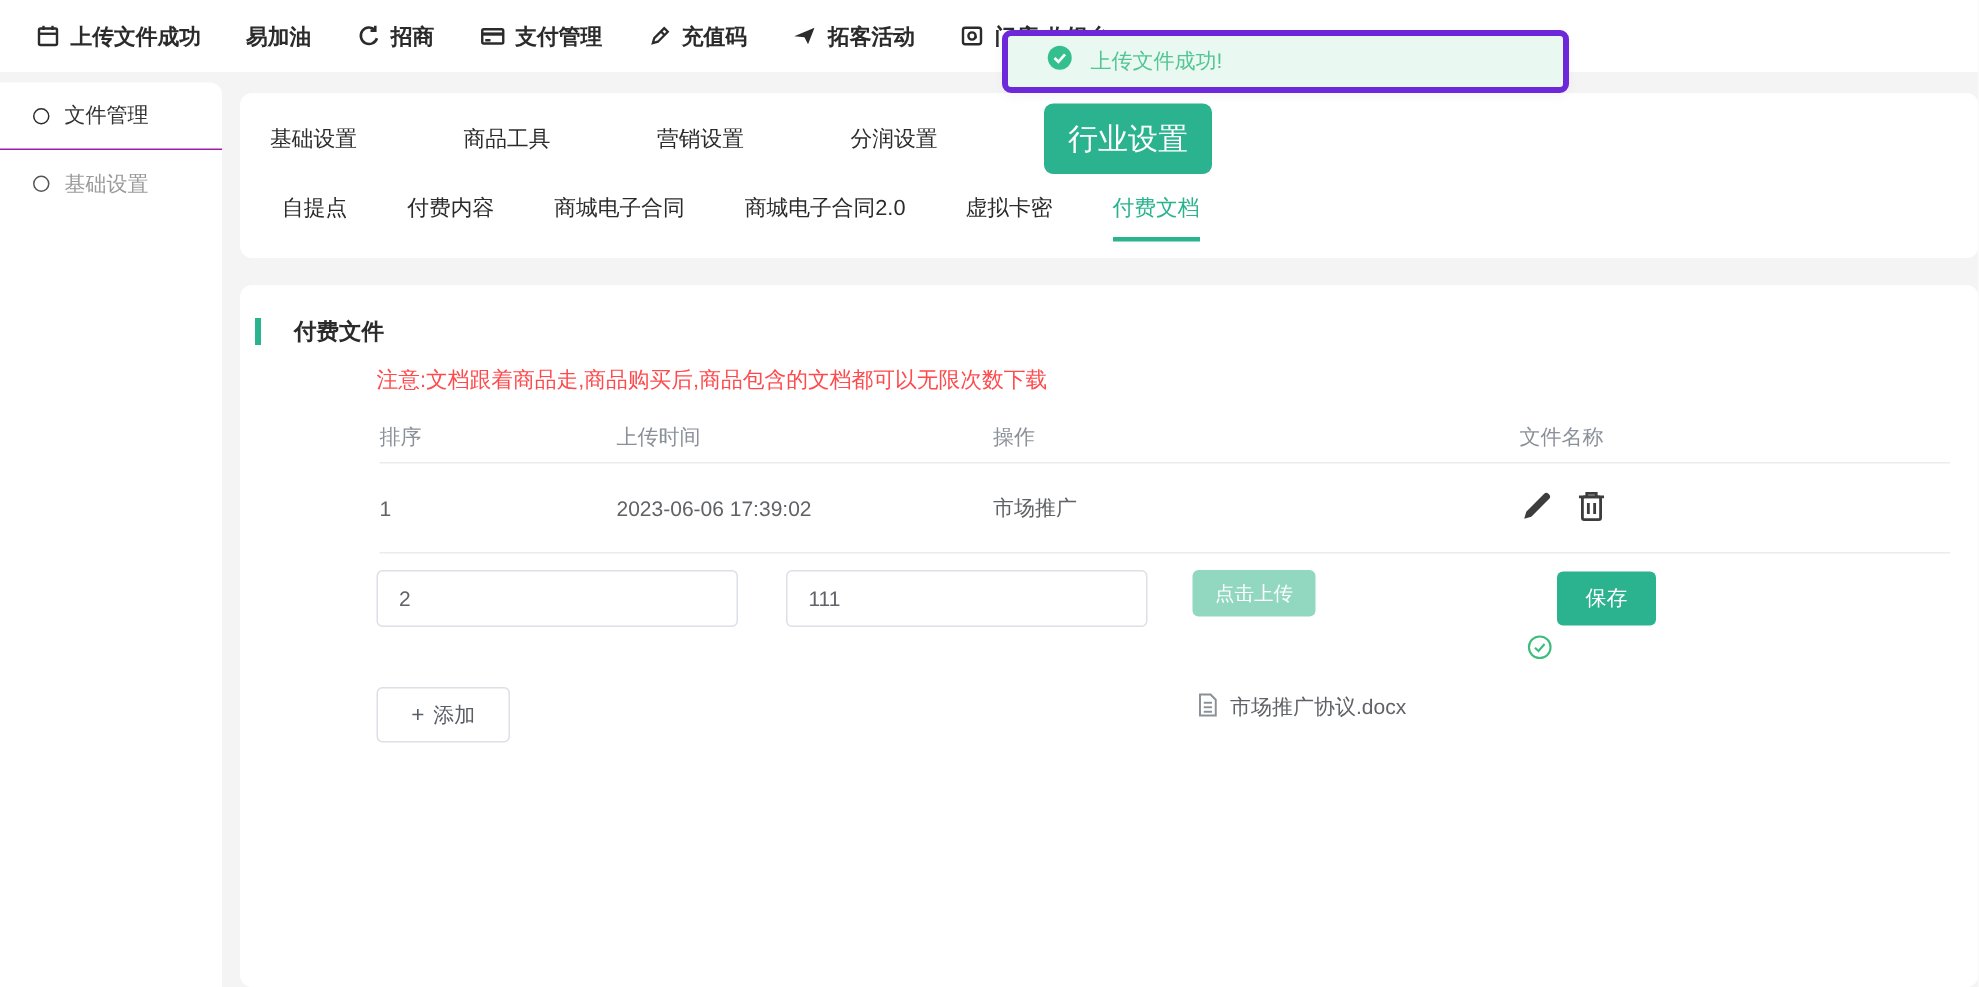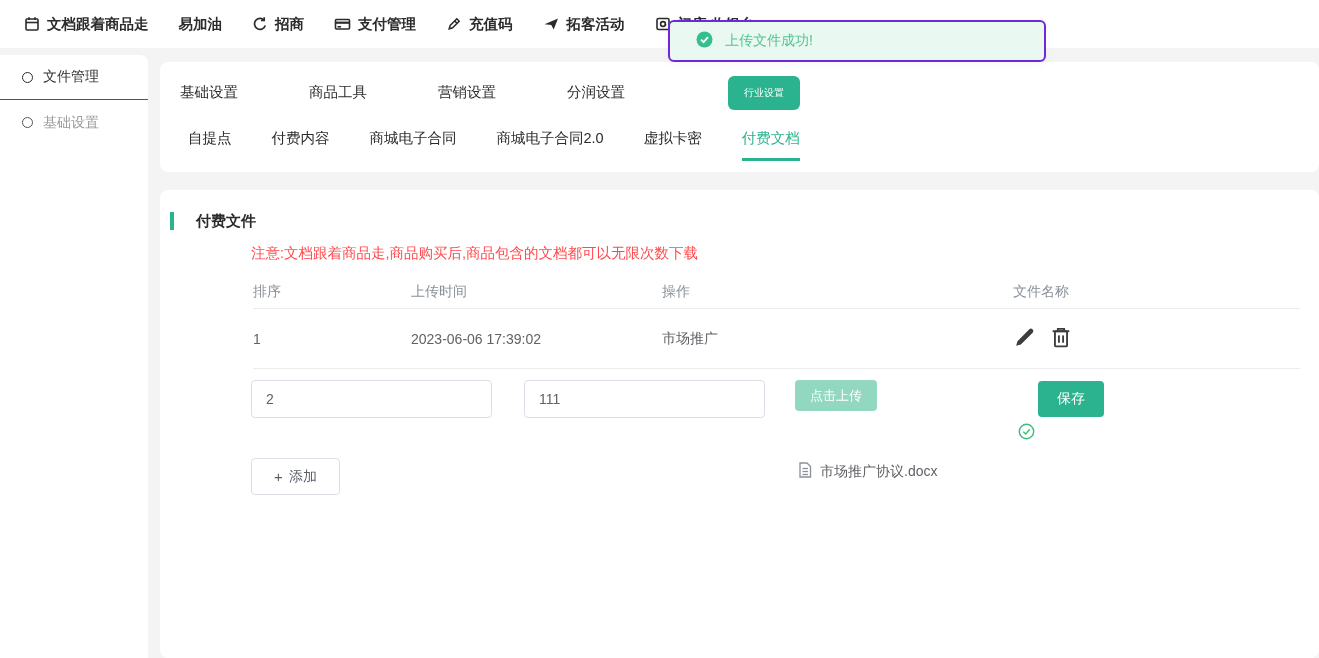--- a/index.html
+++ b/index.html
@@ -17,21 +17,21 @@
     background: #ffffff; display: flex; align-items: center;
     padding-left: 24px; gap: 30px; z-index: 5;
   }
   .nav-item { display: flex; align-items: center; gap: 7px; cursor: pointer;
     font-size: 14.5px; font-weight: 700; color: #2b2b2b; white-space: nowrap; }
   .nav-item svg { display: block; }
 
   
   .toast {
     position: absolute; left: 668px; top: 20px; width: 378px; height: 42px;
-    background: #e9f9f1; border: 2px solid #6d28d9; border-radius: 6px;
+    background: #e9f9f1; border: 4px solid #6d28d9; border-radius: 6px;
     display: flex; align-items: center; padding-left: 26px; gap: 12px;
     z-index: 20; box-shadow: 0 2px 8px rgba(0,0,0,0.04);
   }
   .toast-text { color: #53c493; font-size: 14px; }
 
   
   .sidebar {
     position: absolute; left: 0; top: 55px; width: 148px; height: 603px;
     background: #ffffff; border-radius: 0 8px 0 0; z-index: 2;
   }
@@ -45,21 +45,21 @@
   
   .tabs-card {
     position: absolute; left: 160px; top: 62px; width: 1159px; height: 110px;
     background: #ffffff; border-radius: 8px;
   }
   .main-tabs { display: flex; align-items: center; gap: 71px;
     padding: 12px 0 0 20px; height: 49px; }
   .main-tab { font-size: 14.5px; color: #2b2b2b; cursor: pointer; white-space: nowrap; }
   .main-tab.active {
     background: #2ab38e; color: #ffffff; padding: 10px 16px;
-    border-radius: 6px; font-size: 10px; margin-left: 32px;
+    border-radius: 6px; font-size: 20px;
   }
   .sub-tabs { display: flex; align-items: flex-start; gap: 40px; padding: 18px 0 0 28px; }
   .sub-tab { font-size: 14.5px; color: #2b2b2b; cursor: pointer; white-space: nowrap;
     padding-bottom: 10px; border-bottom: 3px solid transparent; }
   .sub-tab.active { color: #2ab38e; border-bottom-color: #2ab38e; }
 
   
   .content-card {
     position: absolute; left: 160px; top: 190px; width: 1159px; height: 468px;
     background: #ffffff; border-radius: 8px;
@@ -119,21 +119,21 @@
 <nav class="topnav">
   <div class="nav-item">
     <span>
         <svg width="16" height="16" viewBox="0 0 16 16" fill="none" stroke="#2b2b2b" stroke-width="1.6">
           <rect x="2" y="3" width="12" height="11" rx="1"></rect>
           <line x1="2" y1="6.5" x2="14" y2="6.5"></line>
           <line x1="5" y1="1.2" x2="5" y2="4"></line>
           <line x1="11" y1="1.2" x2="11" y2="4"></line>
         </svg>
       </span>
-    <span>文档跟着商品走</span>
+    <span>上传文件成功</span>
   </div>
   <div class="nav-item">
     <span>易加油</span>
   </div>
   <div class="nav-item">
     <span>
         <svg width="16" height="16" viewBox="0 0 16 16" fill="none" stroke="#2b2b2b" stroke-width="1.7">
           <path d="M13.3 9.5A5.5 5.5 0 1 1 12 4"></path>
           <polyline points="12.2,1.2 12.2,4.4 9,4.4"></polyline>
         </svg>

